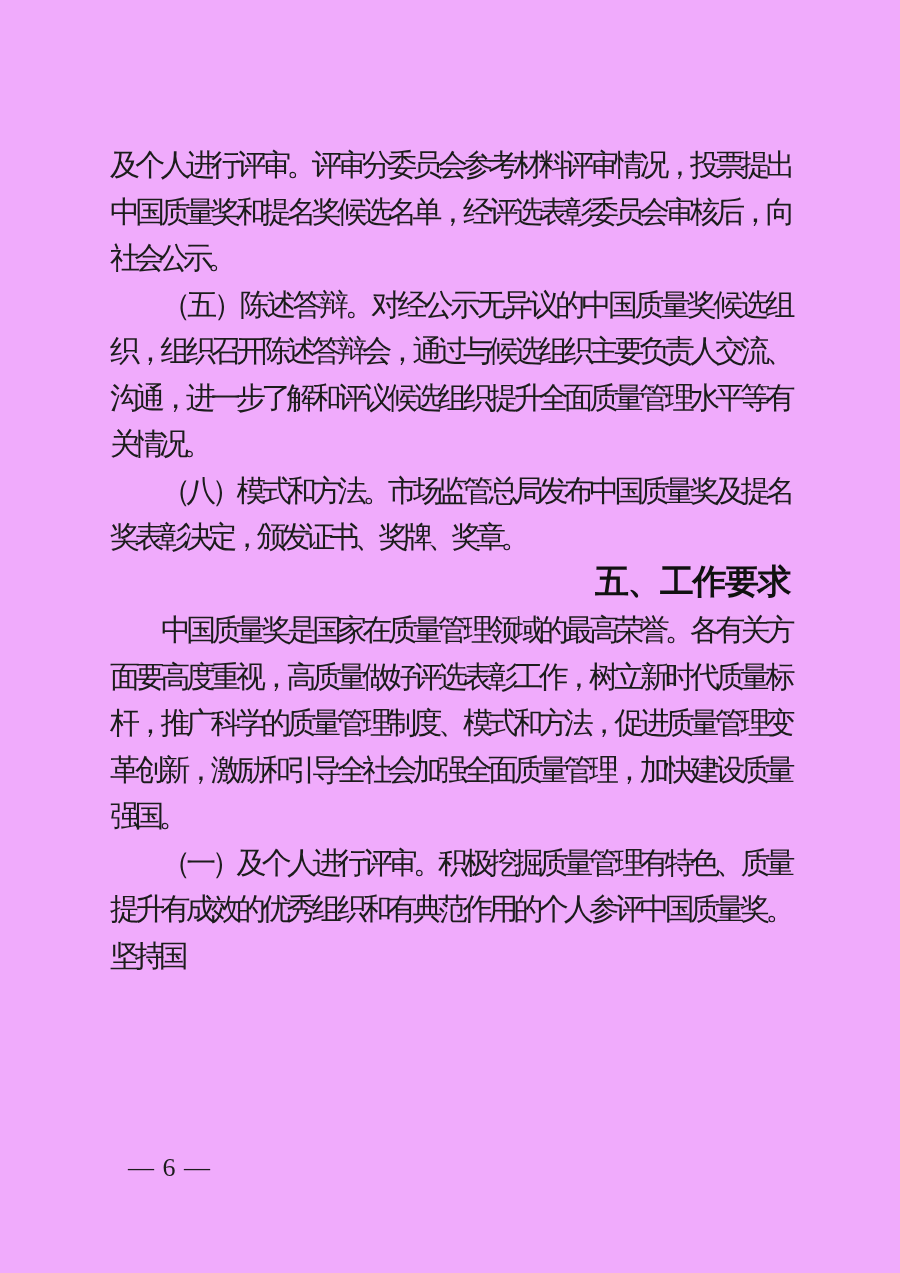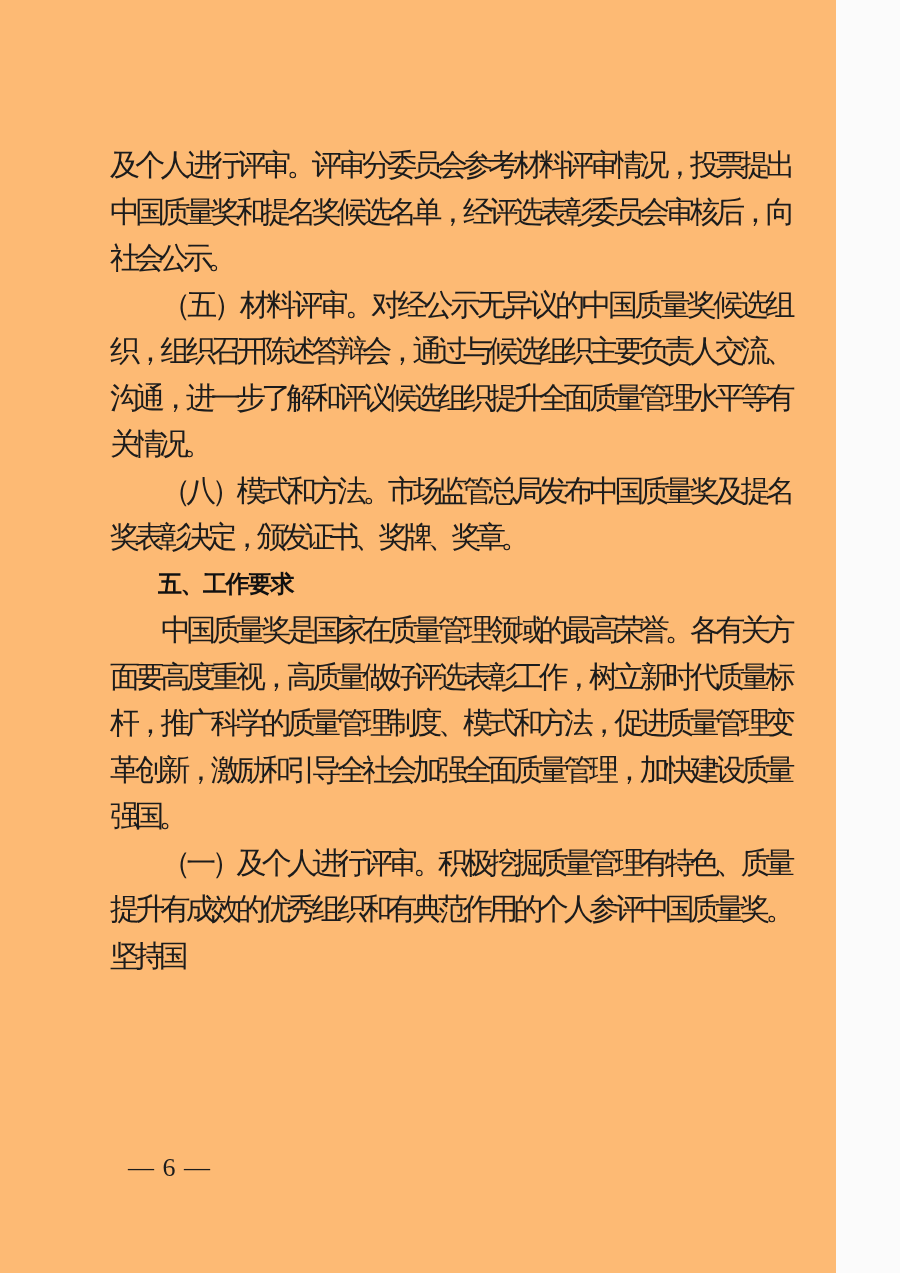--- a/index.html
+++ b/index.html
@@ -10,23 +10,23 @@
     width: 900px;
     height: 1273px;
     background: #fbfbfb;
     overflow: hidden;
     font-family: "Liberation Serif", "DejaVu Serif", serif;
     color: #1c1c1c;
   }
   .page {
     position: relative;
     box-sizing: border-box;
-    width: 836px;
+    width: 900px;
     height: 1273px;
-    background: #fdba74;
+    background: #f0abfc;
     padding: 142px 110px 0 110px;
   }
   .text-column {
     width: 680px;
   }
   .para {
     margin: 0;
     font-size: 30px;
     line-height: 46.5px;
     letter-spacing: -5.6px;
@@ -40,45 +40,45 @@
   }
   .para.no-indent {
     text-indent: 0;
   }
   .para-label {
     
     font-weight: 500;
   }
   .heading {
     margin: 0;
-    font-family: Liberation Sans, sans-serif;
+    font-family: Liberation Mono, monospace;
     font-weight: 700;
-    font-size: 24px;
+    font-size: 34px;
     line-height: 46.5px;
     letter-spacing: -1.5px;
     text-indent: 48px;
-    text-align: left;
+    text-align: right;
     color: #111;
   }
   .folio {
     position: absolute;
     left: 128px;
     top: 1150px;
     font-size: 26px;
     line-height: 36px;
     letter-spacing: 1px;
     color: #1c1c1c;
   }
 </style>
 </head>
 <body>
 
 <div class="page">
   <div class="text-column" id="doc-body">
       <div class="para no-indent">及个人进行评审。评审分委员会参考材料评审情况，投票提出中国质量奖和提名奖候选名单，经评选表彰委员会审核后，向社会公示。</div>
-      <div class="para indent"><span class="para-label">（五）材料评审。</span>对经公示无异议的中国质量奖候选组织，组织召开陈述答辩会，通过与候选组织主要负责人交流、沟通，进一步了解和评议候选组织提升全面质量管理水平等有关情况。</div>
+      <div class="para indent"><span class="para-label">（五）陈述答辩。</span>对经公示无异议的中国质量奖候选组织，组织召开陈述答辩会，通过与候选组织主要负责人交流、沟通，进一步了解和评议候选组织提升全面质量管理水平等有关情况。</div>
       <div class="para indent"><span class="para-label">（八）模式和方法。</span>市场监管总局发布中国质量奖及提名奖表彰决定，颁发证书、奖牌、奖章。</div>
       <div class="heading">五、工作要求</div>
       <div class="para indent">中国质量奖是国家在质量管理领域的最高荣誉。各有关方面要高度重视，高质量做好评选表彰工作，树立新时代质量标杆，推广科学的质量管理制度、模式和方法，促进质量管理变革创新，激励和引导全社会加强全面质量管理，加快建设质量强国。</div>
       <div class="para indent"><span class="para-label">（一）及个人进行评审。</span>积极挖掘质量管理有特色、质量提升有成效的优秀组织和有典范作用的个人参评中国质量奖。坚持国</div>
     </div>
   <div class="folio">— 6 —</div>
 </div>
 
 </body></html>

